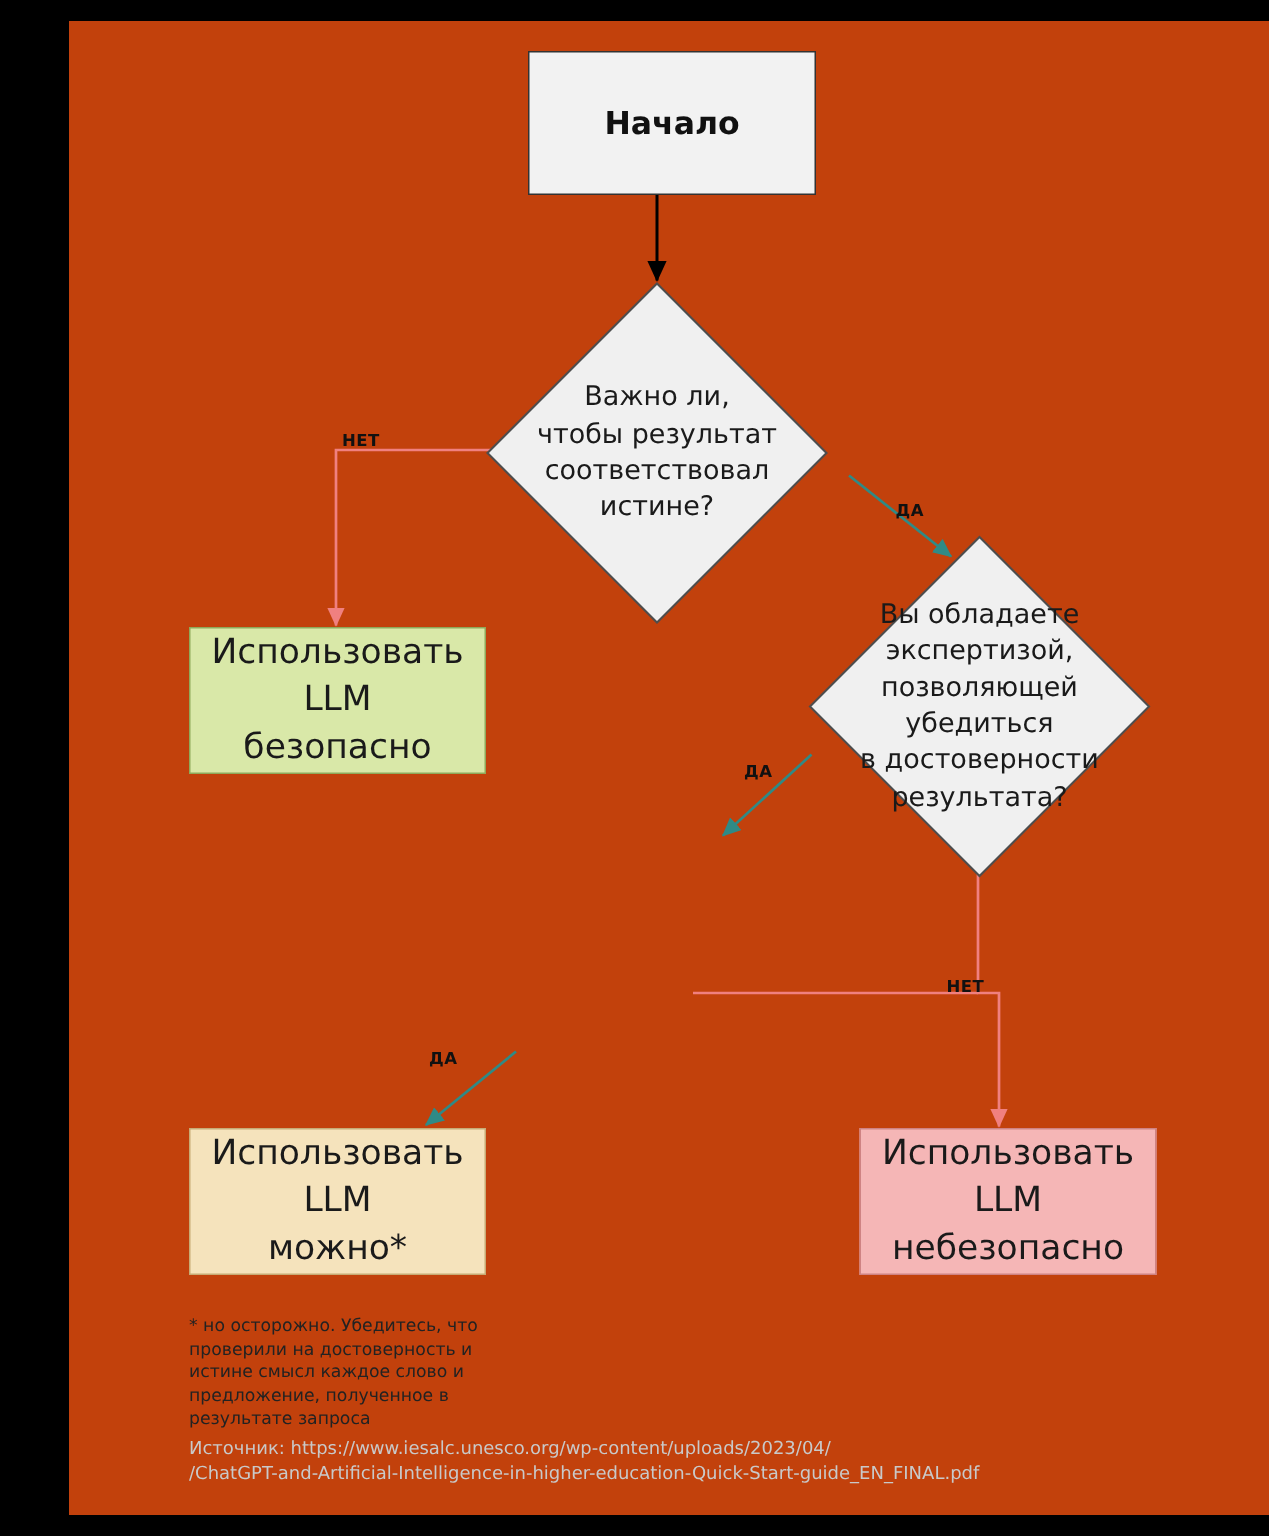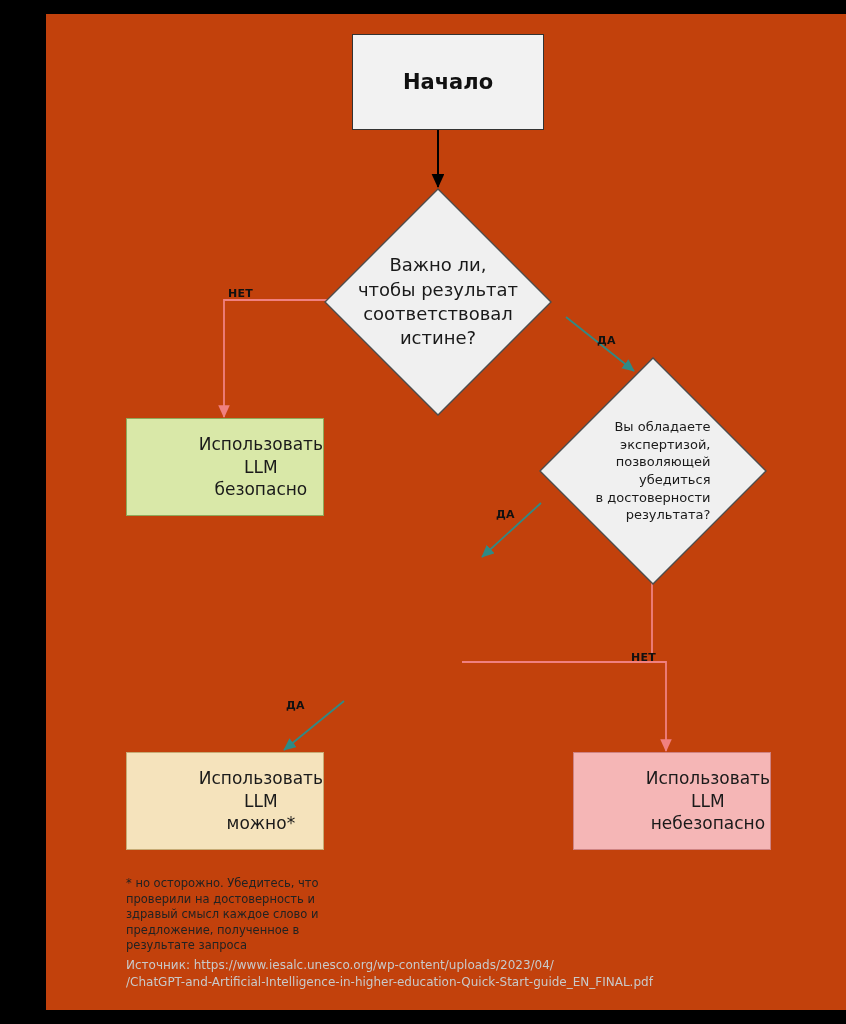--- a/index.html
+++ b/index.html
@@ -34,24 +34,23 @@
   .startbox {
     border: 1px solid #333333;
     background: #f2f2f2;
     font-size: 21px;
     font-weight: bold;
     color: #111111;
   }
   
   .resultbox {
     border: 1px solid #6b6b6b;
-    font-size: 17px;
+    font-size: 23px;
     line-height: 1.35;
     color: #1a1a1a;
-    justify-content: flex-end;
   }
   .res-green { background: #d9e8a8; border-color: #8fa95a; }
   .res-cream { background: #f5e3bc; border-color: #c7ab75; }
   .res-red   { background: #f5b6b6; border-color: #cf8383; }
 
   
   .diamond-wrap {
     position: absolute;
   }
   .diamond-shape {
@@ -68,21 +67,21 @@
     height: 100%;
     display: flex;
     align-items: center;
     justify-content: center;
     text-align: center;
     font-size: 15px;
     line-height: 1.35;
     color: #1a1a1a;
   }
   .diamond-label.big { font-size: 18px; }
-  .diamond-label.small { font-size: 13px; text-align: right; }
+  .diamond-label.small { font-size: 18px; }
 
   
   .edge-label {
     position: absolute;
     font-size: 11px;
     font-weight: bold;
     color: #111111;
     letter-spacing: 0.3px;
     text-align: center;
   }
@@ -189,20 +188,20 @@
   </div>
 
   <div class="edge-label" style="left:182px; top:273px;">НЕТ</div>
   <div class="edge-label" style="left:551px; top:320px;">ДА</div>
   <div class="edge-label" style="left:450px; top:494px;">ДА</div>
   <div class="edge-label" style="left:585px; top:637px;">НЕТ</div>
   <div class="edge-label" style="left:240px; top:685px;">ДА</div>
 
   <div class="footnote" style="left:80px; top:862px; width:250px;">* но осторожно. Убедитесь, что
 проверили на достоверность и
-здравый смысл каждое слово и
+истине смысл каждое слово и
 предложение, полученное в
 результате запроса</div>
 
   <div class="source" style="left:80px; top:943px; width:660px;">Источник: https://www.iesalc.unesco.org/wp-content/uploads/2023/04/
 /ChatGPT-and-Artificial-Intelligence-in-higher-education-Quick-Start-guide_EN_FINAL.pdf</div>
 
 </div>
 
 </body></html>

